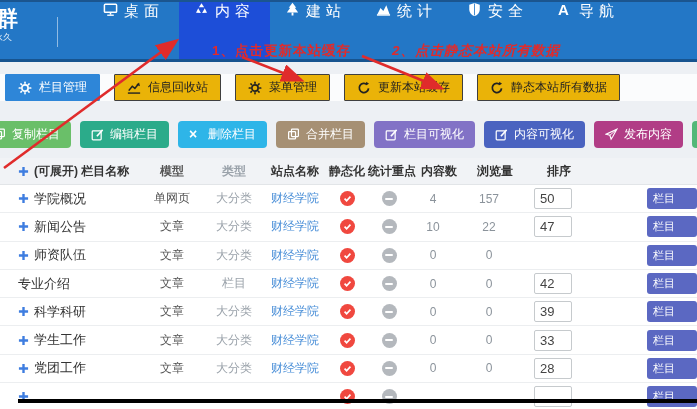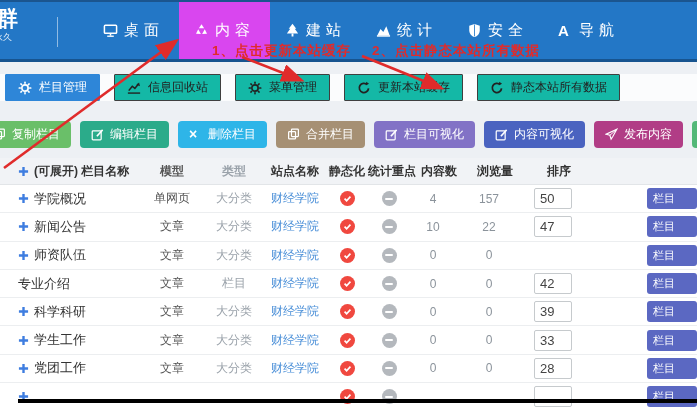--- a/index.html
+++ b/index.html
@@ -8,44 +8,44 @@
           font-family:"Liberation Sans","DejaVu Sans",sans-serif;}
 
   
   .navbar{position:relative;height:62px;background:#2377c6;border-top:2px solid #1b558f;
           border-bottom:3px solid #17548f;display:flex;align-items:stretch;}
   .logo{position:absolute;left:-4px;top:6px;color:#fff;line-height:1;}
   .logo .big{font-size:22px;font-weight:bold;letter-spacing:1px;}
   .logo .sub{font-size:9px;color:rgba(255,255,255,.85);margin-top:3px;margin-left:-2px;}
   .nav-divider{position:absolute;left:57px;top:15px;width:1px;height:30px;background:rgba(255,255,255,.5);}
   .nav-items{display:flex;margin-left:88px;}
-  .nav-item{display:flex;align-items:center;padding:0 15px;color:#fff;cursor:pointer;}
-  .nav-item.active{background:#d946ef;}
+  .nav-item{display:flex;align-items:flex-start;padding:0 15px;color:#fff;cursor:pointer;}
+  .nav-item.active{background:#1d4ed8;}
   .nico{display:inline-flex;width:15px;height:15px;margin-right:6px;color:#fff;}
   .nico svg{width:15px;height:15px;}
   .nlabel{font-size:15px;letter-spacing:5px;}
   .a-glyph{font-size:15px;font-weight:bold;line-height:15px;}
 
   
   .note{position:absolute;color:#e02b2b;font-weight:bold;font-size:13.5px;letter-spacing:1px;z-index:40;white-space:nowrap;}
   .note1{left:212px;top:42px;}
-  .note2{left:372px;top:42px;}
+  .note2{left:392px;top:42px;font-style:italic;}
   .arrows{position:absolute;left:0;top:0;width:697px;height:409px;z-index:45;pointer-events:none;}
 
   
   .content{position:relative;height:347px;background:#edf0f4;display:flex;flex-direction:column;}
 
   .panel-toolbar{margin-top:12px;background:#fbfcfd;height:46px;display:flex;align-items:center;
                  padding-left:5px;gap:14px;}
   .tbtn{display:inline-flex;align-items:center;height:27px;padding:0 12px;font-size:12px;
         border-radius:1px;cursor:pointer;white-space:nowrap;}
   .tbtn .bico{display:inline-flex;width:14px;height:14px;margin-right:7px;}
   .tbtn .bico svg{width:14px;height:14px;}
   .tbtn.primary{background:#2e86d8;color:#fff;border:1px solid #2e86d8;}
-  .tbtn.outline{background:#14b8a6;color:#222;border:1.5px solid #3f3f3f;text-align:right;}
+  .tbtn.outline{background:#eab308;color:#222;border:1.5px solid #3f3f3f;text-align:right;}
 
   .actionbar{margin-top:20px;margin-left:-18px;display:flex;gap:9px;height:27px;}
   .abtn{display:inline-flex;align-items:center;height:27px;padding:0 11px;font-size:12px;color:#fff;
         border-radius:4px;cursor:pointer;white-space:nowrap;}
   .abtn .bico{display:inline-flex;width:13px;height:13px;margin-right:6px;}
   .abtn .bico svg{width:13px;height:13px;}
   .xglyph{font-size:14px;font-weight:bold;line-height:13px;}
   .ab-0{background:#6abf69;}.ab-1{background:#2bab8a;}.ab-2{background:#2eb5e8;}.ab-3{background:#a69074;}
   .ab-4{background:#8272c6;}.ab-5{background:#4a63c0;}.ab-6{background:#b13d86;}.ab-7{background:#53b878;}
 

